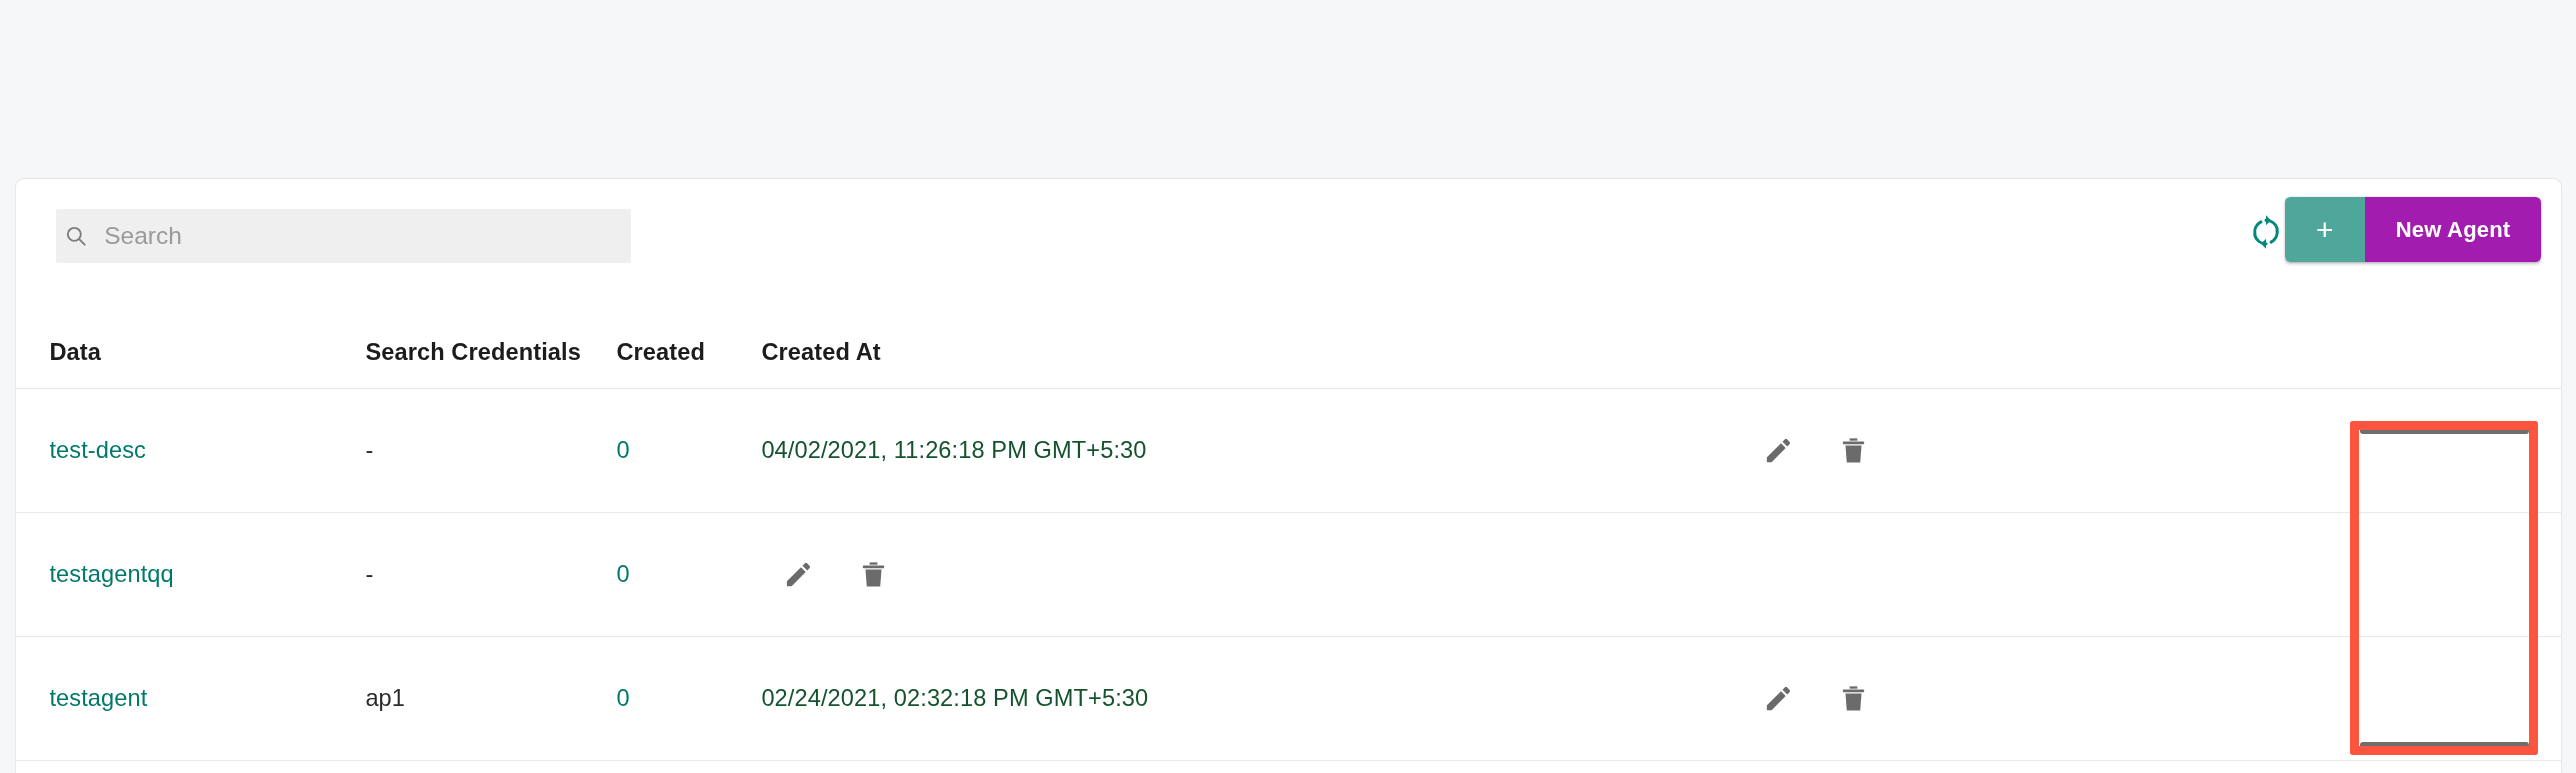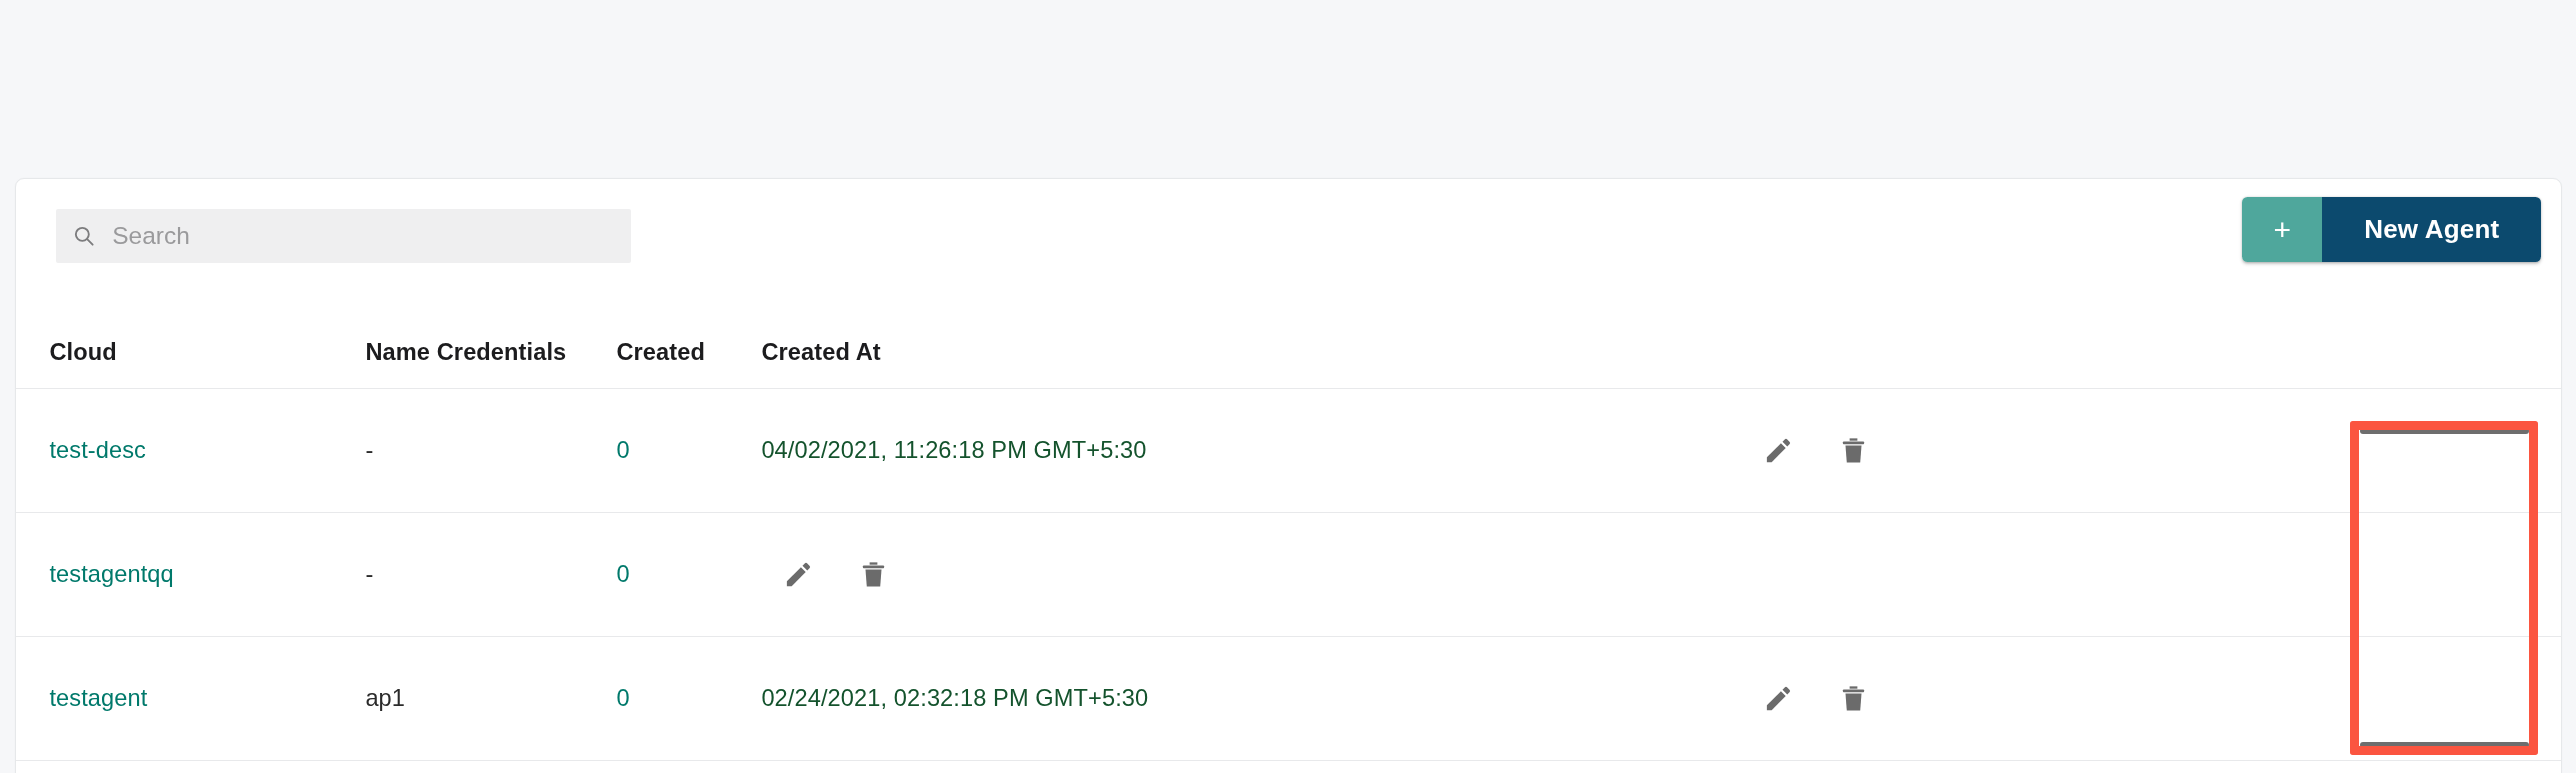--- a/index.html
+++ b/index.html
@@ -64,21 +64,21 @@
   .search-box {
     position: absolute;
     left: 40px;
     top: 30px;
     width: 575px;
     height: 54px;
     background: #efeff0;
     border-radius: 2px;
     display: flex;
     align-items: center;
-    padding-left: 16px;
+    padding-left: 8px;
   }
   .search-icon {
     width: 23.6px;
     height: 23.6px;
     flex: 0 0 auto;
     margin-right: 16.3px;
     display: block;
   }
   .search-input {
     flex: 1 1 auto;
@@ -126,27 +126,27 @@
     background: #4fa79c;
     color: #ffffff;
     font-size: 30px;
     font-weight: 400;
     display: flex;
     align-items: center;
     justify-content: center;
     line-height: 1;
   }
   .new-agent-label {
-    background: #0c4a6e;
+    background: #a21caf;
     color: #ffffff;
-    font-size: 26px;
+    font-size: 22px;
     font-weight: 700;
     display: flex;
     align-items: center;
-    padding: 0 42px;
+    padding: 0 31px;
     letter-spacing: 0.2px;
   }
 
   
   .table { width: 100%; position: relative; }
   .thead-row {
     display: flex;
     align-items: center;
     height: 72px;
     border-bottom: 1.8px solid #e8e9eb;
@@ -268,22 +268,22 @@
 
       <div class="new-agent-btn">
         <div class="new-agent-plus">+</div>
         <div class="new-agent-label">New Agent</div>
       </div>
     </div>
 
     <div class="table">
 
       <div class="thead-row">
-        <div class="th c-name">Cloud</div>
-        <div class="th c-cred">Name Credentials</div>
+        <div class="th c-name">Data</div>
+        <div class="th c-cred">Search Credentials</div>
         <div class="th c-clusters">Created</div>
         <div class="th c-created">Created At</div>
         <div class="th c-actions"></div>
       </div>
 
       <div class="trow">
         <div class="td td-link c-name">test-desc</div>
         <div class="td td-muted c-cred">-</div>
         <div class="td td-link c-clusters">0</div>
         <div class="td c-created">04/02/2021, 11:26:18 PM GMT+5:30</div>

